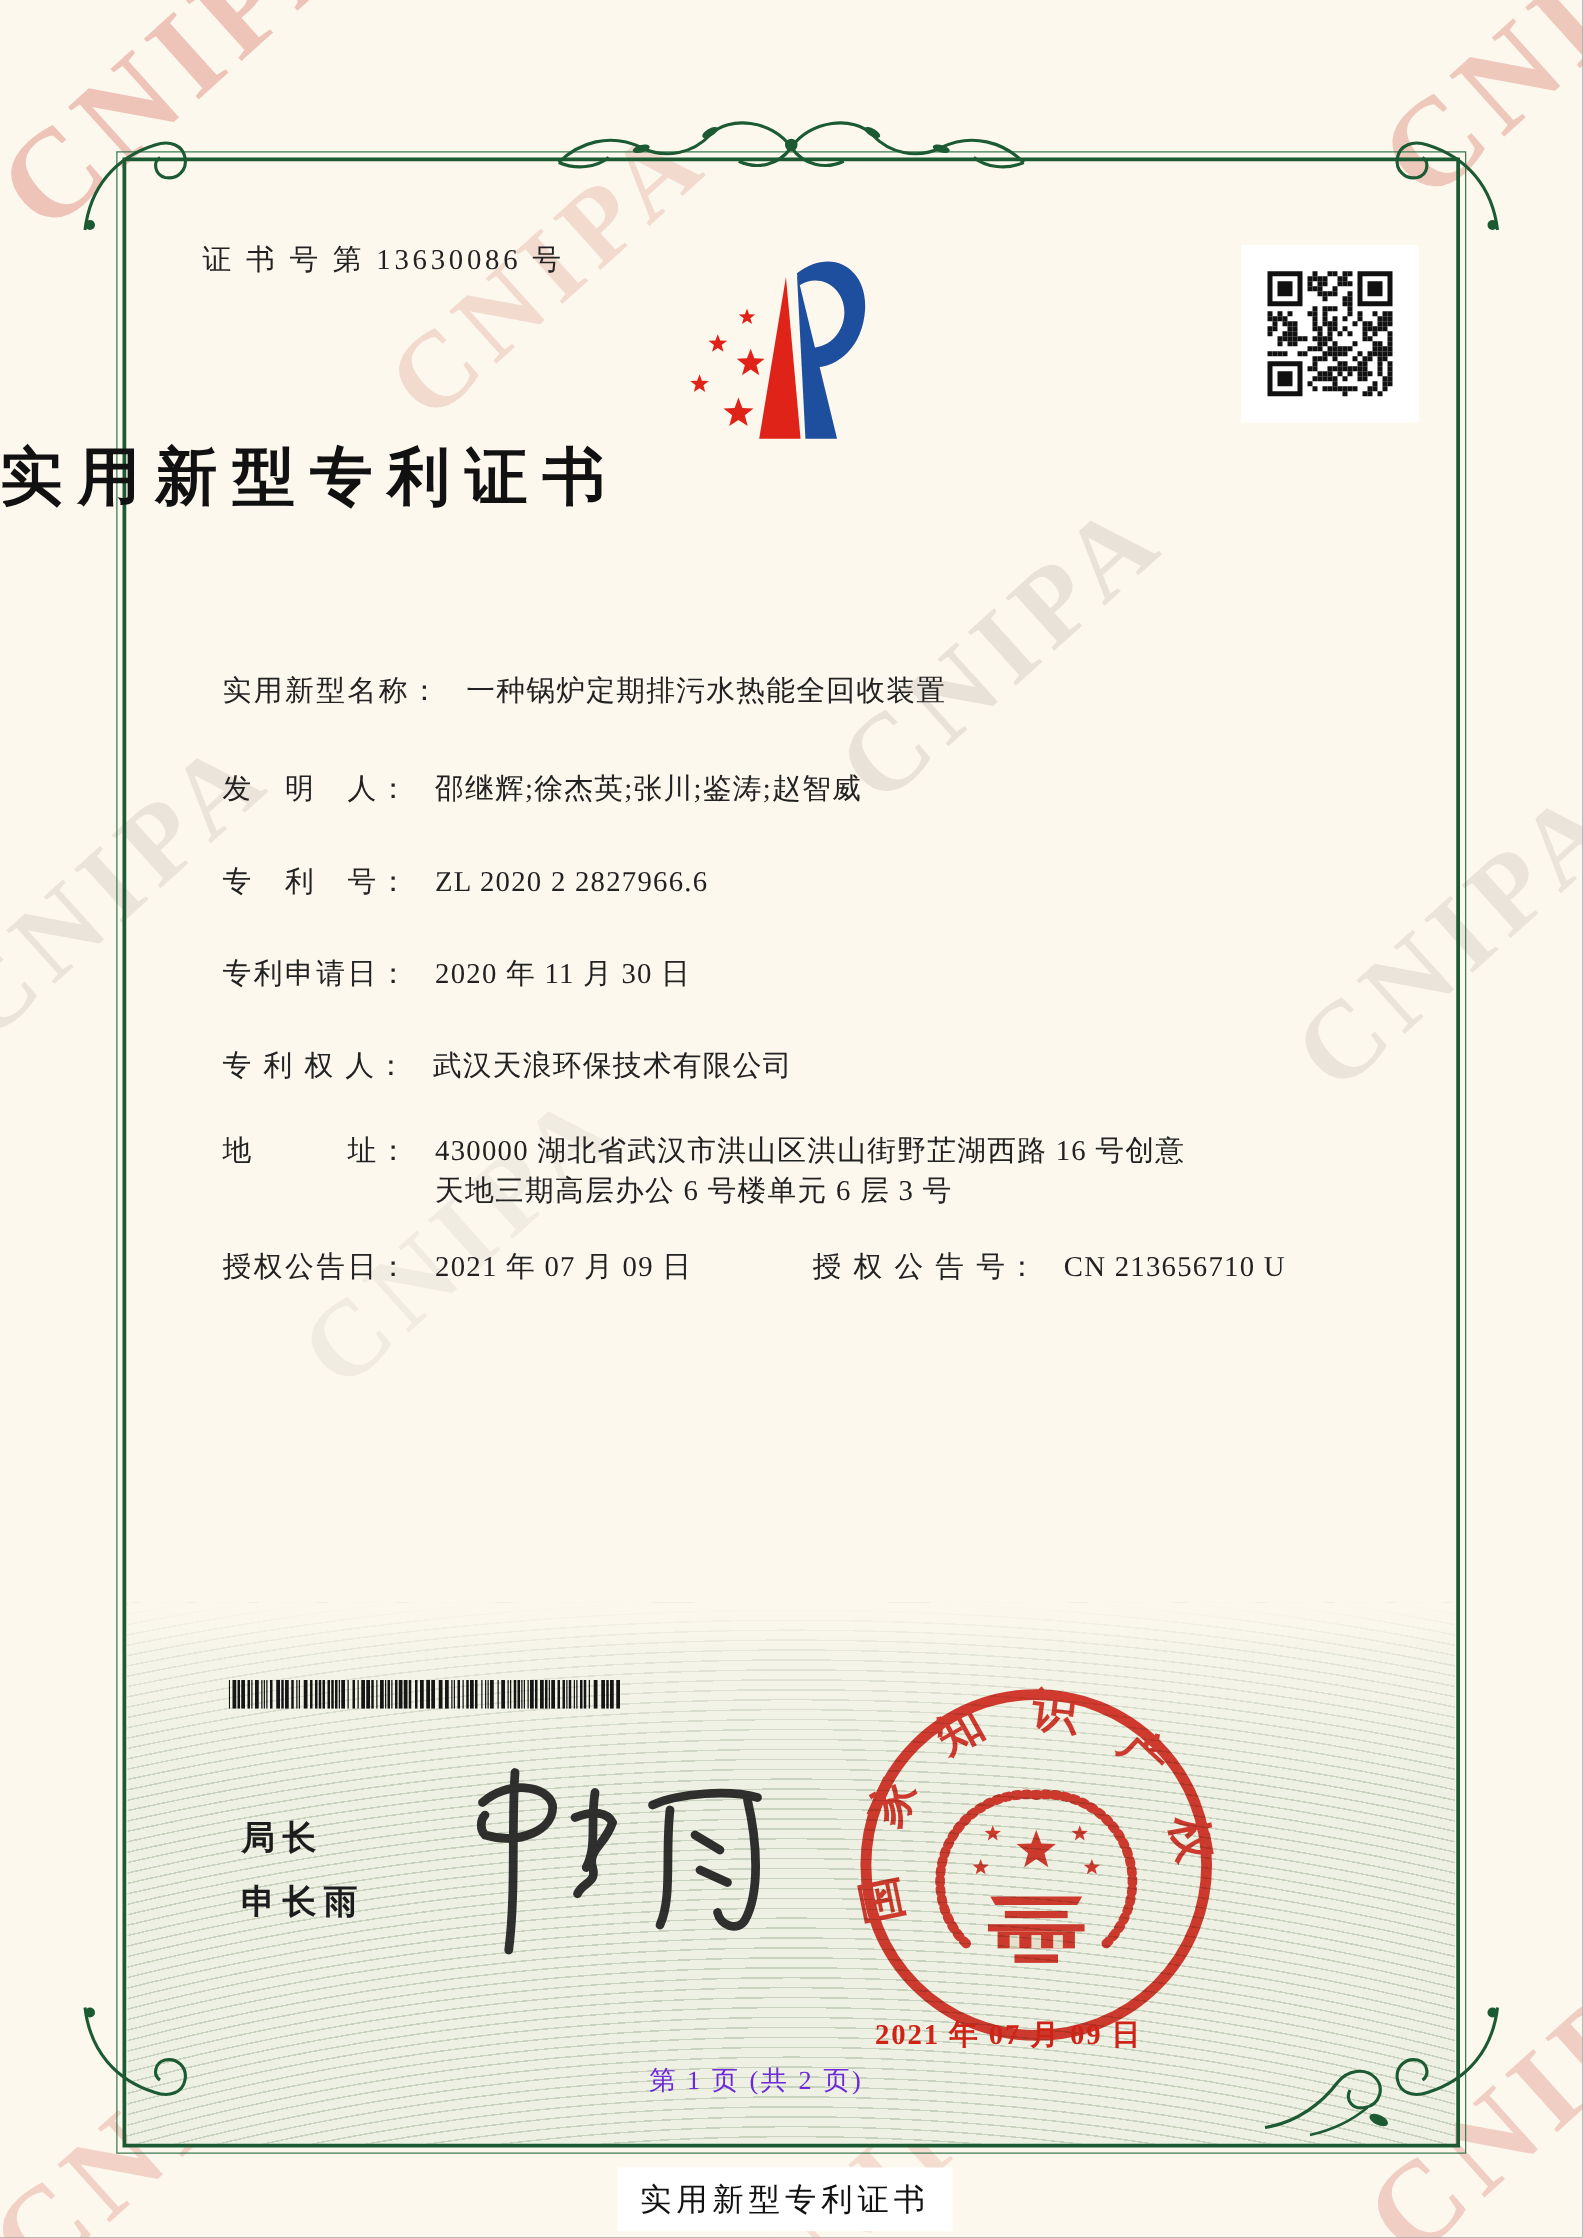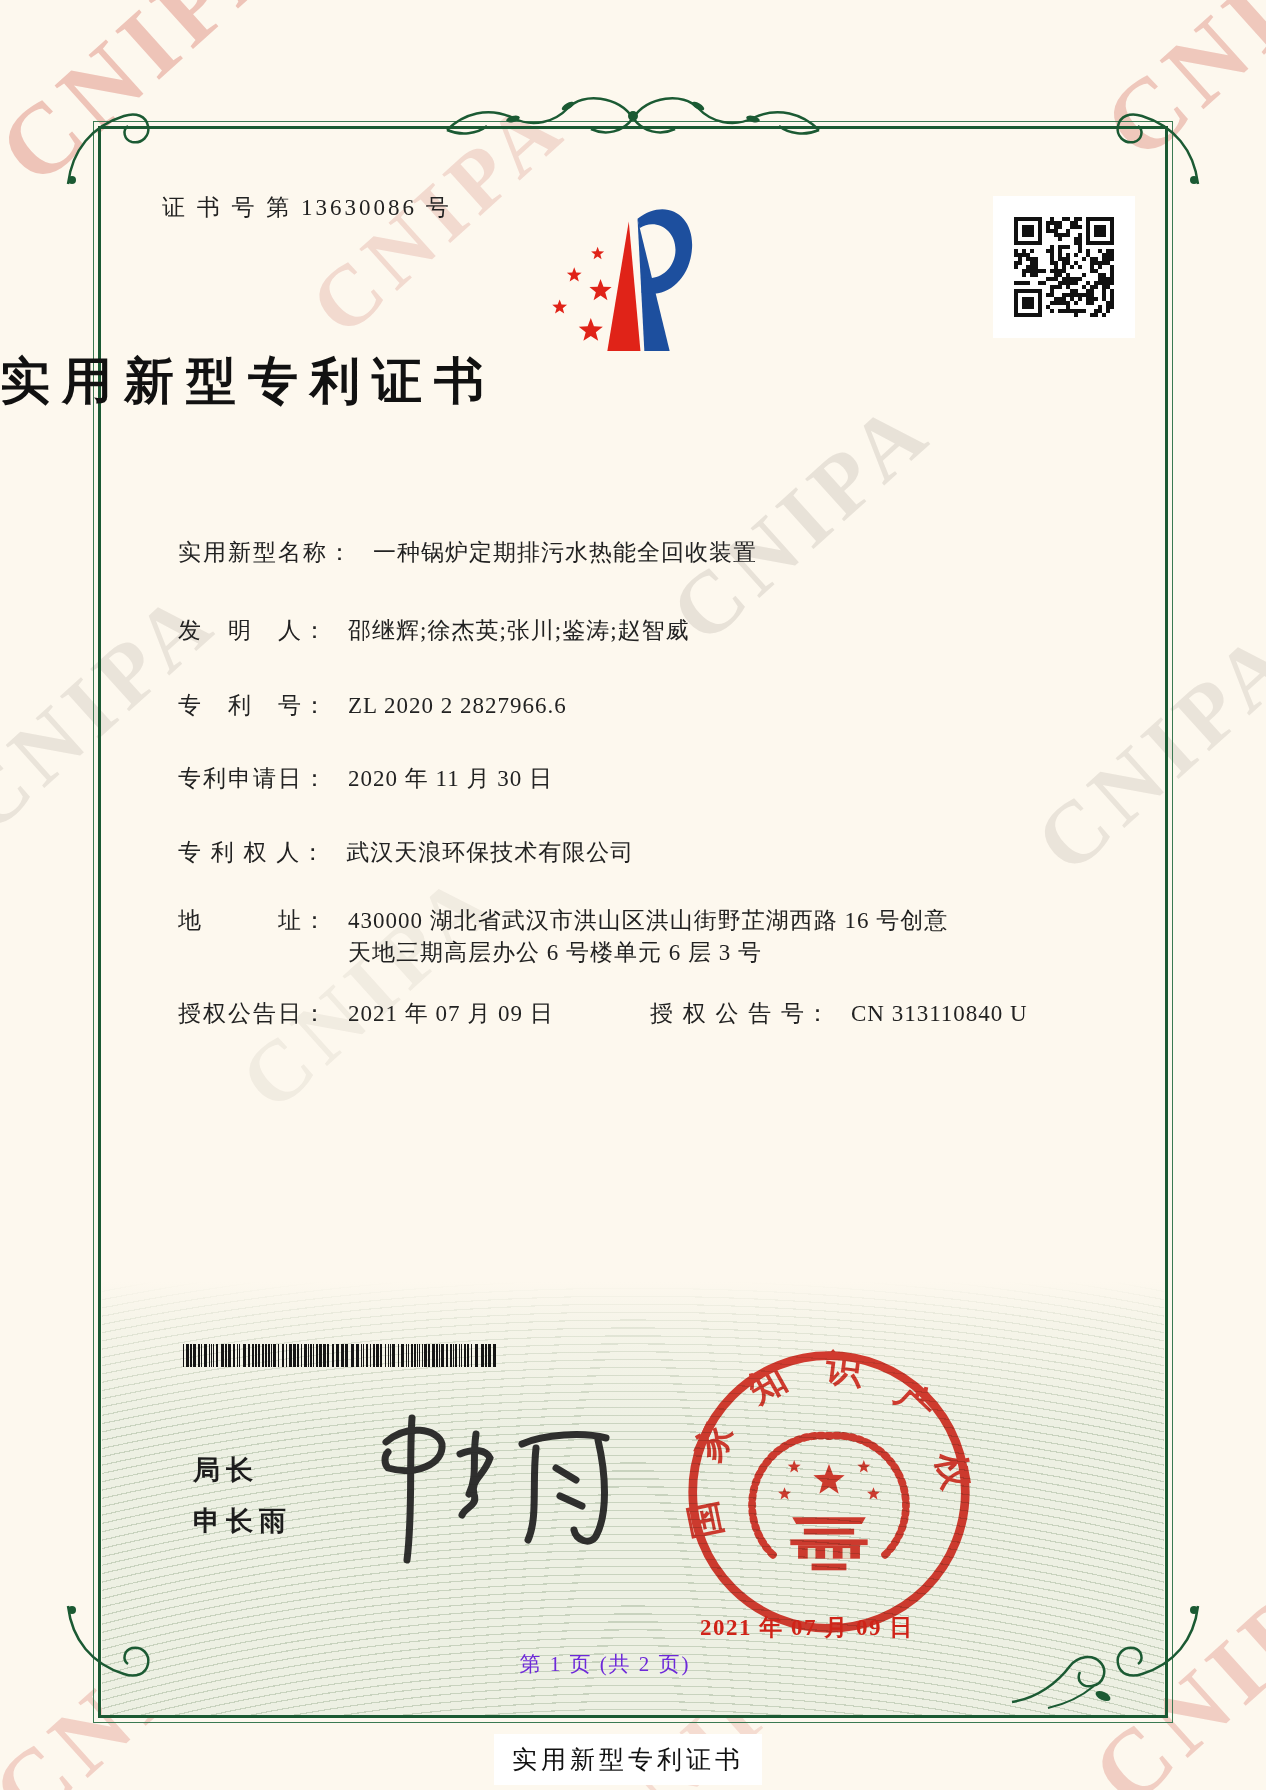--- a/index.html
+++ b/index.html
@@ -397,21 +397,21 @@
     </div>
     <div class="frow" style="top:905px">
       <span class="flabel">地　　　址：</span>
       <span class="fvalue addr">430000 湖北省武汉市洪山区洪山街野芷湖西路 16 号创意天地三期高层办公 6 号楼单元 6 层 3 号</span>
     </div>
     <div class="frow" style="top:998px">
       <span class="flabel">授权公告日：</span>
       <span class="fvalue">2021 年 07 月 09 日</span>
       <span class="g2">
         <span class="flabel">授 权 公 告 号：</span>
-        <span class="fvalue">CN 313110840 U</span>
+        <span class="fvalue">CN 213656710 U</span>
       </span>
     </div>
   </div>
 
   <div class="body-text">
   </div>
 
   <svg class="barcode" id="barcode-svg" width="318" height="23" viewBox="0 0 318 23">
     <g id="barcode-bars" fill="#151515">
         <rect x="0" y="0" width="1" height="23"></rect>

